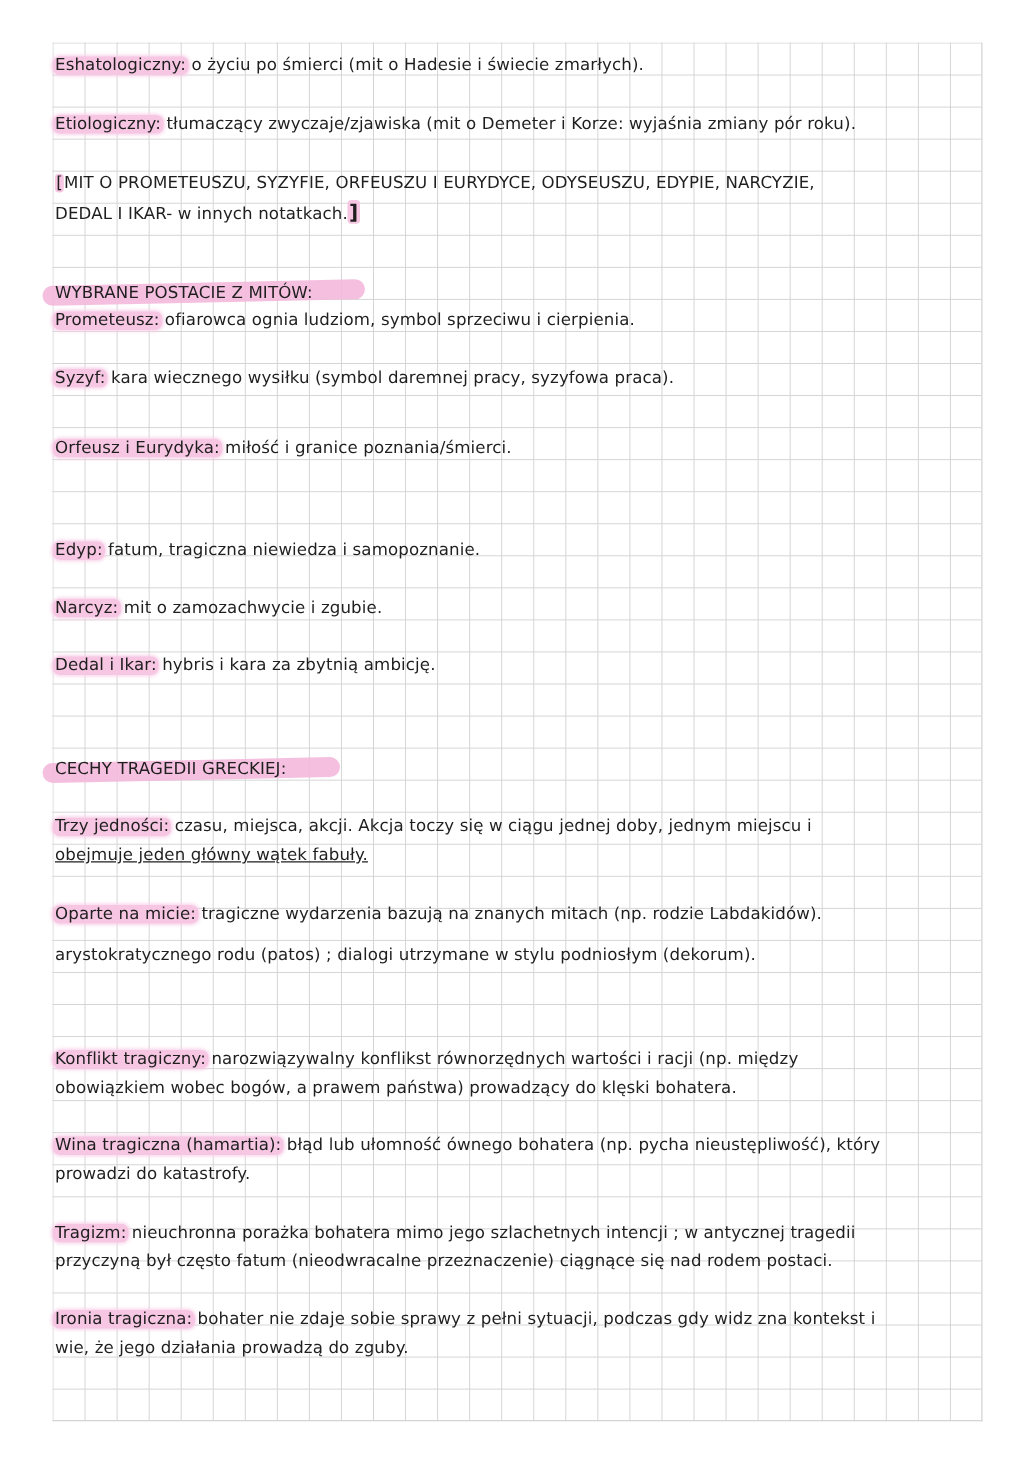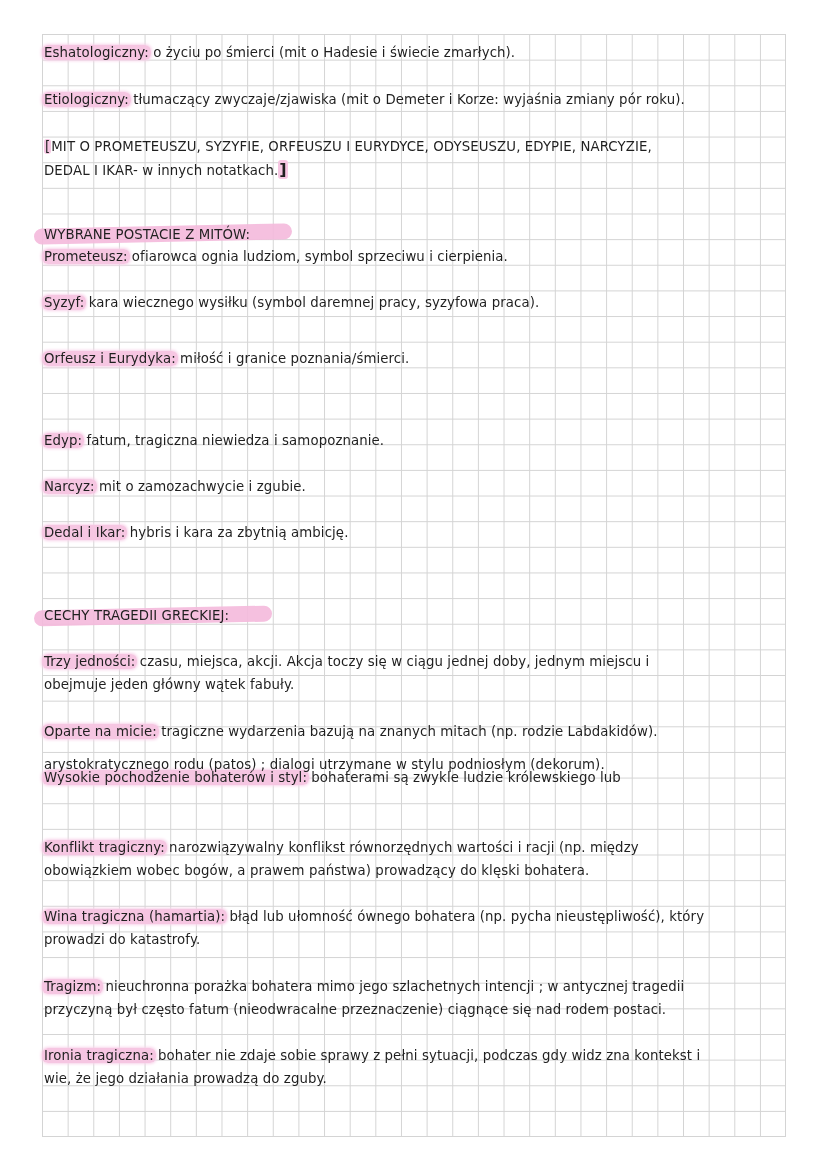--- a/index.html
+++ b/index.html
@@ -64,25 +64,24 @@
   <div class="line" style="top:260px;"><span class="hl">Syzyf:</span><span> kara wiecznego wysiłku (symbol daremnej pracy, syzyfowa praca).</span></div>
   <div class="line" style="top:316px;"><span class="hl">Orfeusz i Eurydyka:</span><span> miłość i granice poznania/śmierci.</span></div>
   <div class="line" style="top:398px;"><span class="hl">Edyp:</span><span> fatum, tragiczna niewiedza i samopoznanie.</span></div>
   <div class="line" style="top:444px;"><span class="hl">Narcyz:</span><span> mit o zamozachwycie i zgubie.</span></div>
   <div class="line" style="top:490px;"><span class="hl">Dedal i Ikar:</span><span> hybris i kara za zbytnią ambicję.</span></div>
 
   <div class="head" style="top:574px; width:238px;"></div>
   <div class="line" style="top:573px;">CECHY TRAGEDII GRECKIEJ:</div>
 
   <div class="line" style="top:619px;"><span class="hl">Trzy jedności:</span><span> czasu, miejsca, akcji. Akcja toczy się w ciągu jednej doby, jednym miejscu i</span></div>
-  <div class="line" style="top:642px;">obejmuje jeden główny wątek fabuły.</div>
+  <div class="line" style="top:642px;text-decoration:underline;">obejmuje jeden główny wątek fabuły.</div>
 
   <div class="line" style="top:689px;"><span class="hl">Oparte na micie:</span><span> tragiczne wydarzenia bazują na znanych mitach (np. rodzie Labdakidów).</span></div>
 
-  <div class="line" style="top:735px;"><span class="hl">Wysokie pochodzenie bohaterów i styl:</span><span> bohaterami są zwykle ludzie królewskiego lub</span></div>
   <div class="line" style="top:722px;">arystokratycznego rodu (patos) ; dialogi utrzymane w stylu podniosłym (dekorum).</div>
 
   <div class="line" style="top:805px;"><span class="hl">Konflikt tragiczny:</span><span> narozwiązywalny konflikst równorzędnych wartości i racji (np. między</span></div>
   <div class="line" style="top:828px;">obowiązkiem wobec bogów, a prawem państwa) prowadzący do klęski bohatera.</div>
 
   <div class="line" style="top:874px;"><span class="hl">Wina tragiczna (hamartia):</span><span> błąd lub ułomność ównego bohatera (np. pycha nieustępliwość), który</span></div>
   <div class="line" style="top:897px;">prowadzi do katastrofy.</div>
 
   <div class="line" style="top:944px;"><span class="hl">Tragizm:</span><span> nieuchronna porażka bohatera mimo jego szlachetnych intencji ; w antycznej tragedii</span></div>
   <div class="line" style="top:967px;">przyczyną był często fatum (nieodwracalne przeznaczenie) ciągnące się nad rodem postaci.</div>

